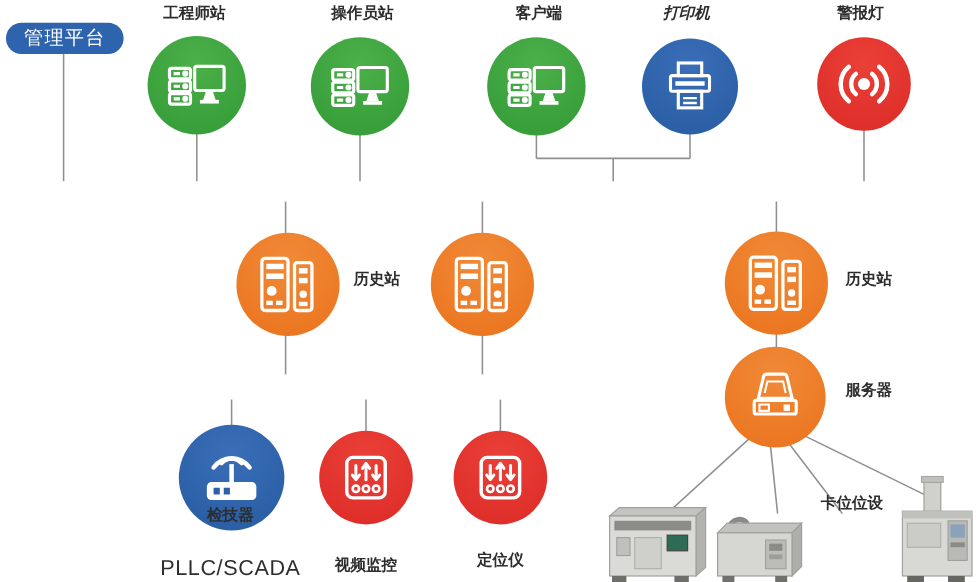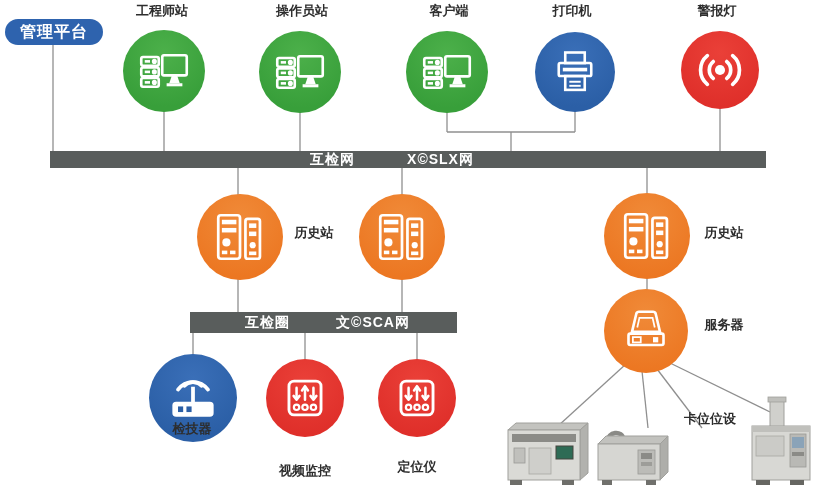--- a/index.html
+++ b/index.html
@@ -20,21 +20,21 @@
   }
   .lbl.sub{font-weight:500;font-size:18px;letter-spacing:0.5px;}
   .bus{
     position:absolute;background:#595d5c;color:#ffffff;
     display:flex;align-items:center;justify-content:center;
     font-size:14px;font-weight:700;letter-spacing:1px;
   }
   .bus .bus-inner{display:flex;gap:52px;transform:translateX(-16px);}
   .pill{
     position:absolute;left:5px;top:19px;width:98px;height:26px;border-radius:13px;
-    background:#2e63ae;color:#ffffff;font-size:16px;font-weight:700;
+    background:#2e63ae;color:#ffffff;font-size:16px;font-weight:400;
     display:flex;align-items:center;justify-content:center;letter-spacing:1px;
   }
   .inst{position:absolute;}
 </style>
 </head>
 <body>
 
 <div class="stage">
 
   <svg class="lines" width="817" height="485" viewBox="0 0 817 485">
@@ -61,21 +61,21 @@
       <line x1="657" y1="369" x2="702" y2="428"></line>
       <line x1="668" y1="362" x2="770" y2="412"></line>
     </g>
   </svg>
 
   <div class="pill">管理平台</div>
 
   <div class="lbl" style="left:162px;top:4px;">工程师站</div>
   <div class="lbl" style="left:302px;top:4px;">操作员站</div>
   <div class="lbl" style="left:449px;top:4px;">客户端</div>
-  <div class="lbl" style="left:572px;top:4px;">打印机</div>
+  <div class="lbl" style="left:572px;top:4px;font-style:italic;">打印机</div>
   <div class="lbl" style="left:717px;top:4px;">警报灯</div>
 
   <div class="node green" style="left:123px;top:30px;width:82px;height:82px;">
     <span>
       <svg width="56" height="56" viewBox="0 0 64 64" fill="none" stroke="#fff" stroke-width="3">
         <rect x="6" y="16" width="20" height="10" rx="2"></rect>
           <line x1="10" y1="21" x2="16" y2="21"></line>
           <circle cx="21" cy="21" r="1.4" fill="#fff"></circle>
         <rect x="6" y="28" width="20" height="10" rx="2"></rect>
           <line x1="10" y1="33" x2="16" y2="33"></line>
@@ -146,26 +146,20 @@
       <svg width="54" height="54" viewBox="0 0 64 64" fill="none" stroke="#fff" stroke-width="4.4" stroke-linecap="round">
         <circle cx="32" cy="32" r="6" fill="#fff" stroke="none"></circle>
         <path d="M40,22 A13,13 0 0 1 40,42"></path>
         <path d="M47,15 A22,22 0 0 1 47,49"></path>
         <path d="M24,22 A13,13 0 0 0 24,42"></path>
         <path d="M17,15 A22,22 0 0 0 17,49"></path>
       </svg>
     </span>
   </div>
 
-  <div class="bus" style="left:50px;top:151px;width:716px;height:17px;">
-    <div class="bus-inner">
-      <span>互检网</span>
-      <span>X©SLX网</span>
-    </div>
-  </div>
 
   <div class="node orange" style="left:197px;top:194px;width:86px;height:86px;">
     <span>
       <svg width="58" height="58" viewBox="0 0 64 64" fill="none" stroke="#fff" stroke-width="3">
         <rect x="8" y="8" width="24" height="48" rx="3"></rect>
         <rect x="12" y="13" width="16" height="5" fill="#fff" stroke="none"></rect>
         <rect x="12" y="22" width="16" height="5" fill="#fff" stroke="none"></rect>
         <circle cx="17" cy="38" r="4.5" fill="#fff" stroke="none"></circle>
         <rect x="12" y="47" width="6" height="4" fill="#fff" stroke="none"></rect>
         <rect x="21" y="47" width="6" height="4" fill="#fff" stroke="none"></rect>
@@ -211,26 +205,20 @@
         <rect x="42" y="17" width="8" height="5" fill="#fff" stroke="none"></rect>
         <rect x="42" y="26" width="8" height="5" fill="#fff" stroke="none"></rect>
         <circle cx="46" cy="41" r="3.4" fill="#fff" stroke="none"></circle>
         <rect x="42" y="48" width="8" height="4" fill="#fff" stroke="none"></rect>
       </svg>
     </span>
   </div>
 
   <div class="lbl" style="left:724px;top:226px;">历史站</div>
 
-  <div class="bus" style="left:190px;top:312px;width:267px;height:21px;">
-    <div class="bus-inner" style="gap:46px;transform:translateX(4px);">
-      <span>互检圈</span>
-      <span>文©SCA网</span>
-    </div>
-  </div>
 
   <div class="node orange" style="left:604px;top:289px;width:84px;height:84px;">
     <span>
       <svg width="56" height="56" viewBox="0 0 64 64" fill="none" stroke="#fff" stroke-width="3">
         <path d="M16,33 L21,12 Q21.6,10 24,10 L40,10 Q42.4,10 43,12 L48,33 Z"></path>
         <path d="M22,28 L24.5,17 L39.5,17 L42,28" stroke-width="2"></path>
         <rect x="12" y="35" width="40" height="13" rx="2"></rect>
         <rect x="17" y="39" width="9" height="6" stroke-width="2"></rect>
         <rect x="40" y="39" width="6" height="6" fill="#fff" stroke="none"></rect>
       </svg>
@@ -283,20 +271,21 @@
             <path d="M38.5,29.5 L42,34 L45.5,29.5"></path>
         </g>
         <circle cx="22" cy="43" r="3.2" stroke-width="2.6"></circle>
         <circle cx="32" cy="43" r="3.2" stroke-width="2.6"></circle>
         <circle cx="42" cy="43" r="3.2" stroke-width="2.6"></circle>
       </svg>
     </span>
   </div>
 
   <div class="lbl" style="left:192px;top:422px;">检技器</div>
+  <div class="lbl sub" style="left:192px;top:464px;">PLLC/SCADA</div>
   <div class="lbl" style="left:305px;top:452px;margin-top:12px;">视频监控</div>
   <div class="lbl" style="left:417px;top:460px;">定位仪</div>
 
   <div class="lbl" style="left:710px;top:412px;">卡位位设</div>
 
   <div class="inst" style="left:498px;top:418px;">
     <svg width="95" height="70" viewBox="0 0 95 70">
       <polygon points="10,12 18,5 90,5 82,12" fill="#c3c3bf" stroke="#a0a09c" stroke-width="1"></polygon>
       <polygon points="82,12 90,5 90,55 82,62" fill="#b2b2ae" stroke="#a0a09c" stroke-width="1"></polygon>
       <rect x="10" y="12" width="72" height="50" fill="#dadad6" stroke="#a0a09c" stroke-width="1"></rect>

